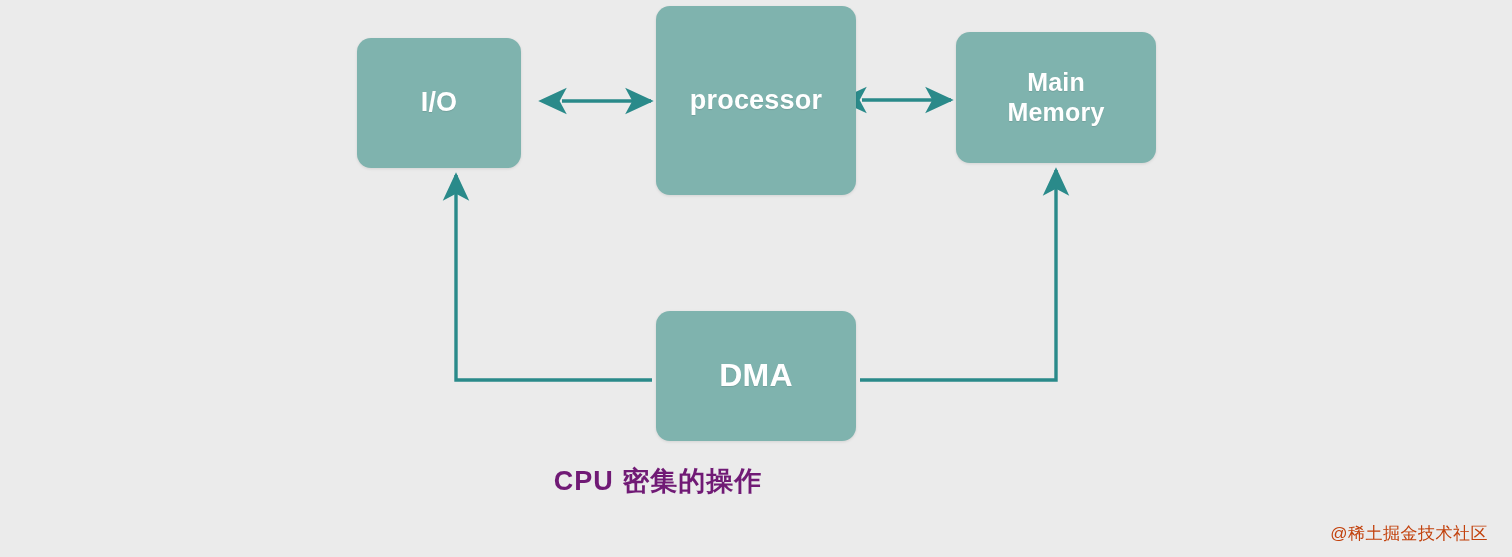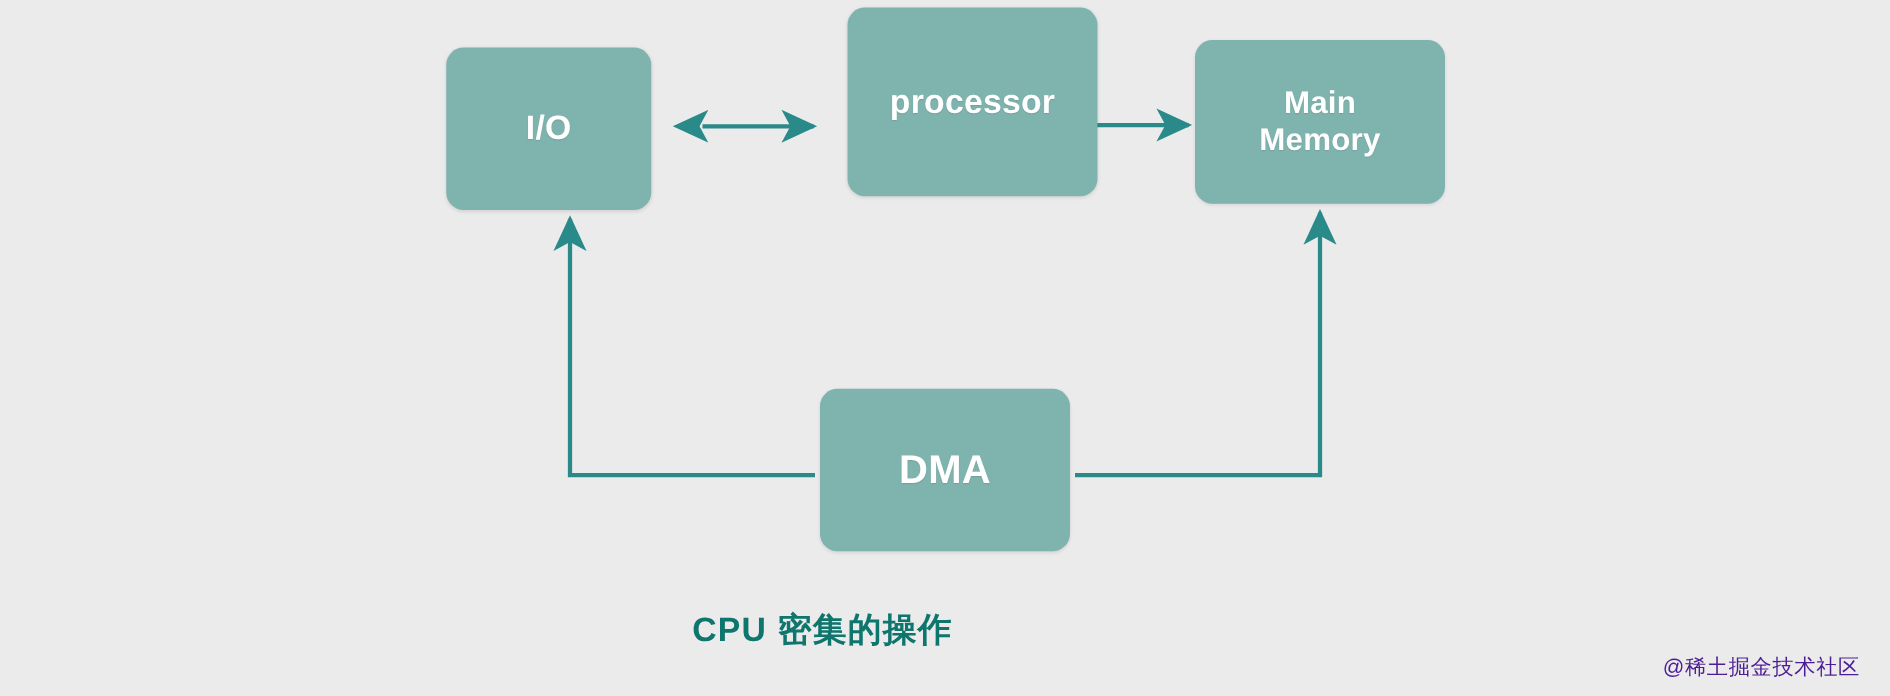--- a/index.html
+++ b/index.html
@@ -59,24 +59,24 @@
     left: 357px;
     top: 38px;
     width: 164px;
     height: 130px;
   }
   #node-io .node-label {
     font-size: 27px;
   }
 
   #node-processor {
-    left: 678px;
+    left: 656px;
     top: 6px;
     width: 200px;
-    height: 151px;
+    height: 189px;
   }
   #node-processor .node-label {
     font-size: 27px;
   }
 
   #node-main-memory {
     left: 956px;
     top: 32px;
     width: 200px;
     height: 131px;
@@ -91,34 +91,34 @@
     width: 200px;
     height: 130px;
   }
   #node-dma .node-label {
     font-size: 32px;
   }
 
   #caption {
     position: absolute;
     left: 0;
-    top: 486px;
+    top: 463px;
     width: 1316px;
     text-align: center;
-    color: #0f766e;
+    color: #701a75;
     font-size: 27px;
     font-weight: bold;
     letter-spacing: 1px;
   }
 
   #watermark {
     position: absolute;
     right: 24px;
     bottom: 12px;
-    color: #4c1d95;
+    color: #c2410c;
     font-size: 17px;
     letter-spacing: 0.5px;
   }
 </style>
 </head>
 <body>
 
 <div id="stage">
 
   <svg id="wiring" viewBox="0 0 1512 557" width="1512" height="557" xmlns="http://www.w3.org/2000/svg">

